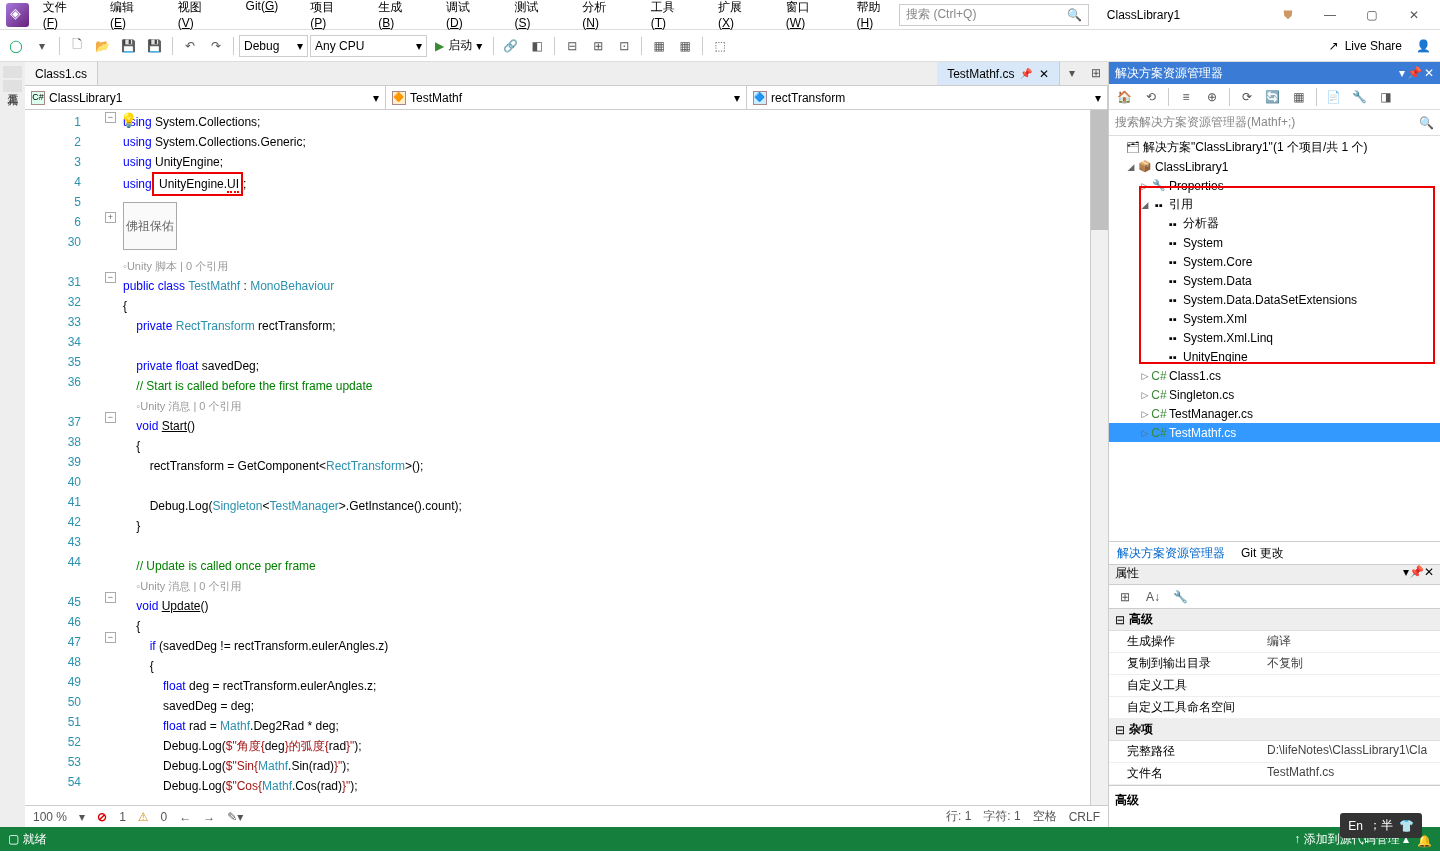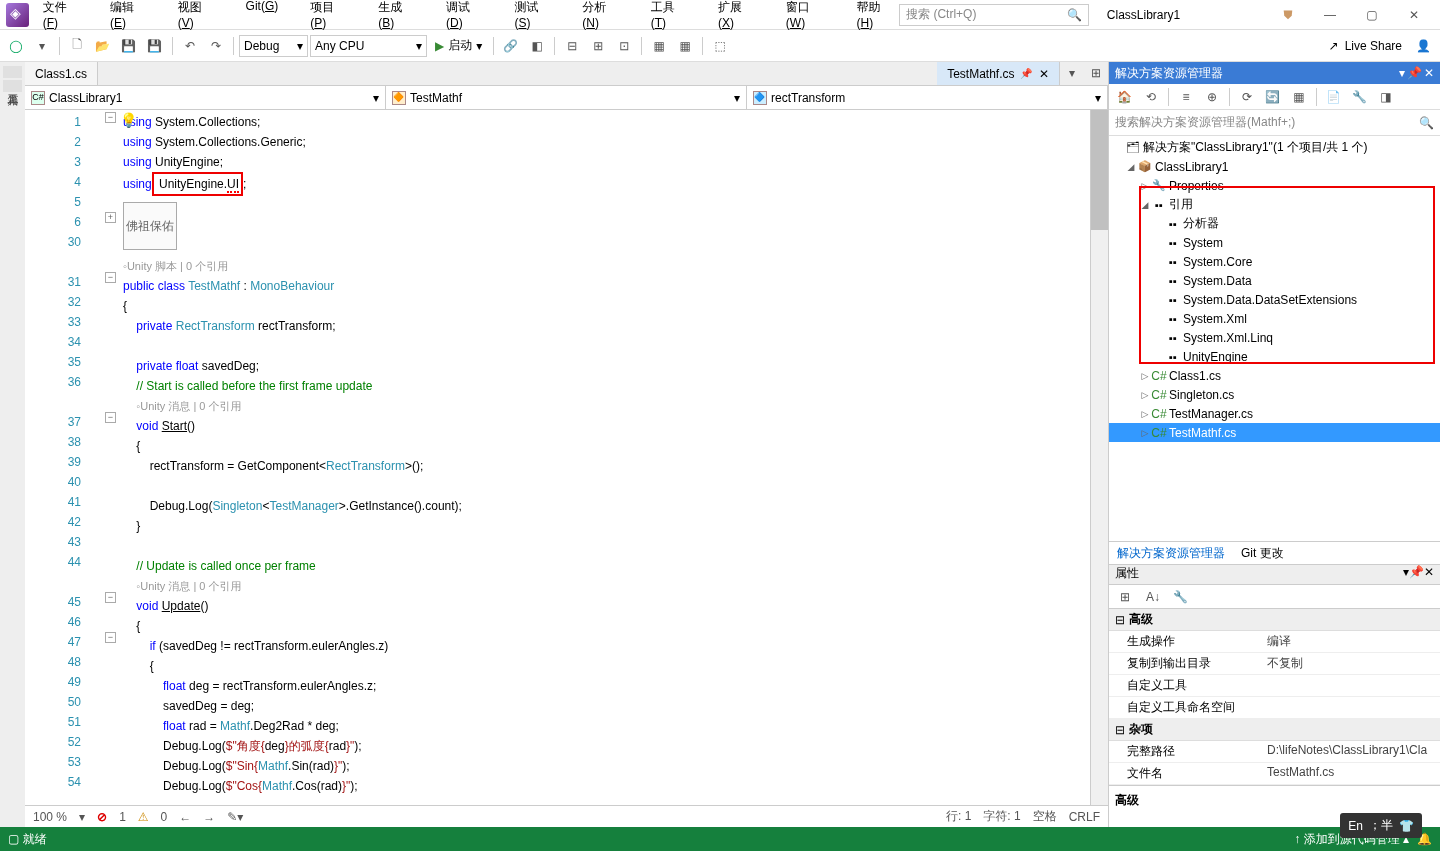--- a/index.html
+++ b/index.html
@@ -76,21 +76,21 @@
 .prop-header .btns{margin-left:auto}
 .prop-sub{padding:3px 6px;border-bottom:1px solid #ccc}
 .prop-tools{height:24px;display:flex;align-items:center;padding:0 4px;gap:4px;border-bottom:1px solid #ccc}
 .prop-grid{font-size:12px}
 .prop-cat{background:#eee;padding:2px 6px;display:flex;align-items:center;gap:4px;border-bottom:1px solid #ddd}
 .prop-row{display:flex;padding:2px 0 2px 18px;border-bottom:1px solid #eee}
 .prop-row .k{width:140px}
 .prop-row .v{flex:1;color:#444}
 .prop-desc{padding:6px;border-top:1px solid #ccc;height:42px}
 .statusbar{height:24px;background:#15803d;color:#fff;display:flex;align-items:center;padding:0 8px}
-.statusbar .right{margin-left:auto;display:flex;align-items:center;gap:8px}
+.statusbar .right{margin-left:auto;display:flex;align-items:flex-end;gap:8px}
 .ime-ind{position:absolute;right:18px;bottom:30px;background:#333;color:#fff;padding:4px 8px;display:flex;gap:6px;align-items:center;border-radius:3px;font-size:11px}
 .bulb{position:absolute;left:95px;top:2px;color:#e8b800;font-size:14px}
 </style>
 </head>
 <body>
 
 <div class="titlebar">
   <div class="vslogo"></div>
   <div class="menu-items" id="menus">
       <div class="menu-item">文件(<u>F</u>)</div>

